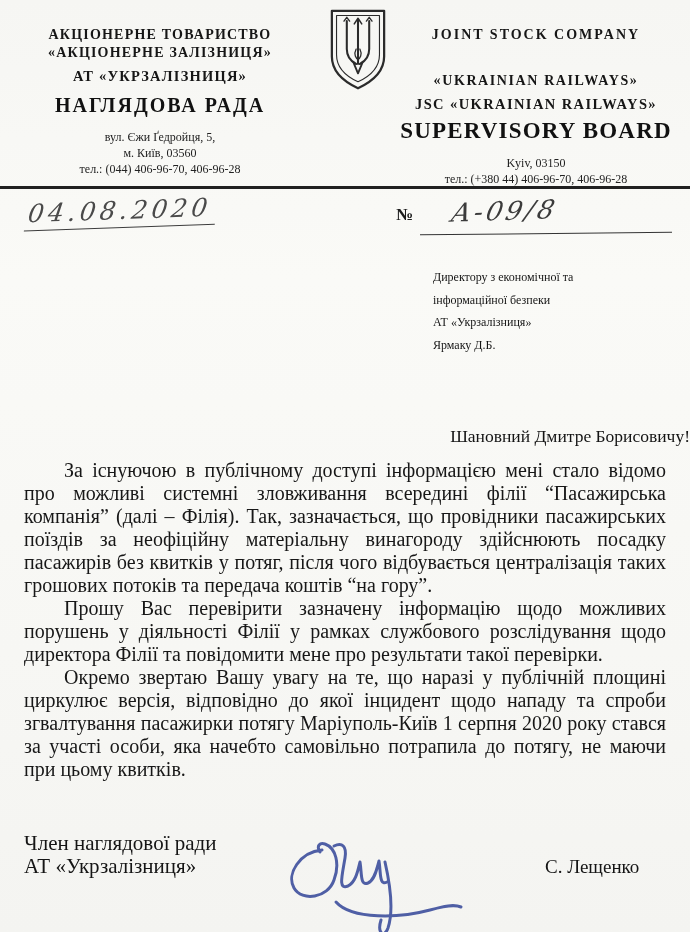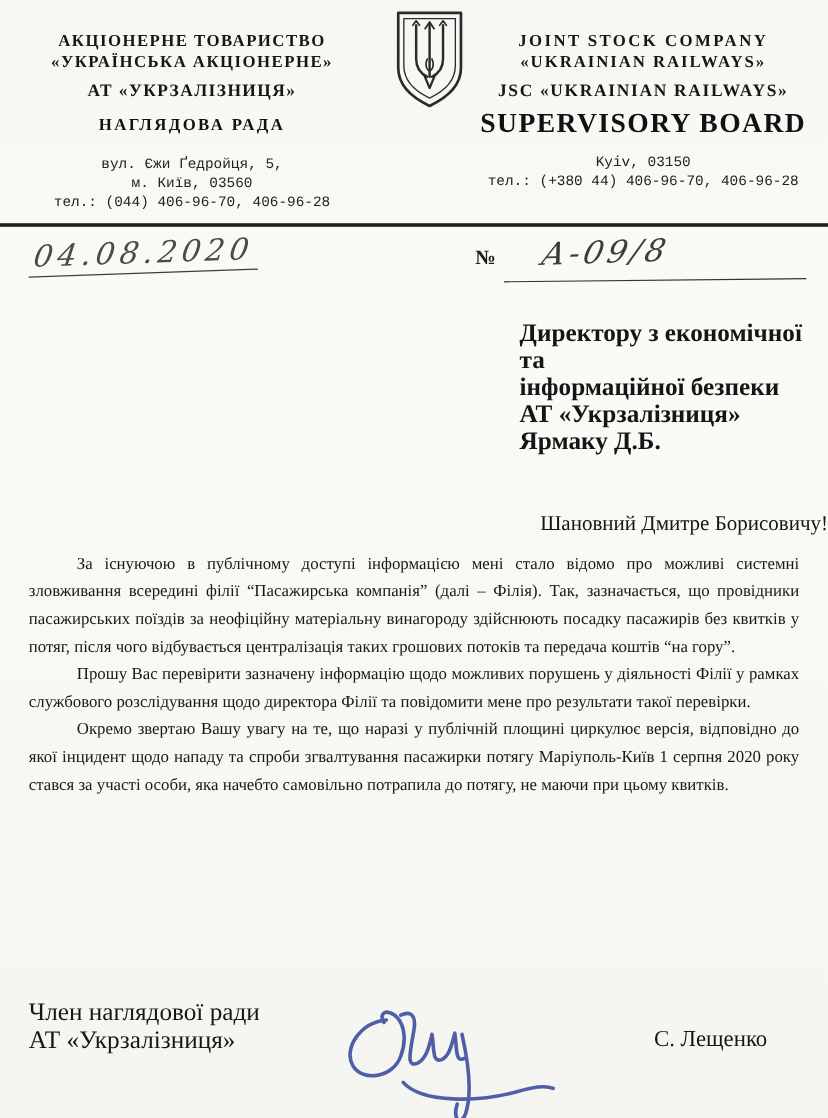--- a/index.html
+++ b/index.html
@@ -10,54 +10,54 @@
     font-family:"Liberation Serif", serif;color:#1d1d1d;
   }
   
   .header{position:absolute;top:0;left:0;right:0;display:flex;align-items:flex-start;}
   .h-col{text-align:center;margin-top:26px;}
   .h-col.left{width:320px;box-sizing:border-box;}
   .h-col.right{width:280px;}
   .emblem-wrap{width:76px;padding-top:8px;display:flex;justify-content:center;}
   .h-line{font-weight:bold;font-size:14px;letter-spacing:1.2px;line-height:18px;color:#161616;}
   .h-line3{font-weight:bold;font-size:14.5px;letter-spacing:1.2px;margin-top:4px;line-height:20px;color:#161616;}
-  .h-title{font-weight:bold;font-size:14px;letter-spacing:2px;margin-top:7px;line-height:24px;color:#111;}
+  .h-title{font-weight:bold;font-size:20px;letter-spacing:2px;margin-top:7px;line-height:24px;color:#111;}
   .h-title.en{font-size:23px;letter-spacing:1.2px;margin-top:5px;}
-  .h-addr{font-family:Liberation Mono, monospace;font-size:12px;line-height:16px;color:#222;margin-top:12px;}
+  .h-addr{font-family:Liberation Serif, serif;font-size:12px;line-height:16px;color:#222;margin-top:12px;}
   .rule{position:absolute;top:186px;left:0;width:690px;height:3px;background:#202020;}
   
   .hand{font-family:"DejaVu Serif",serif;font-style:italic;color:#4a4a4a;}
   .date-block{position:absolute;left:26px;top:196px;transform:rotate(-2deg);}
   .date-text{display:inline-block;font-size:25px;letter-spacing:4px;transform:skewX(-10deg);
     padding:0 6px 2px 2px;border-bottom:1.6px solid #3c3c3c;}
   .num-label{position:absolute;left:396px;top:205px;font-size:17px;font-weight:bold;color:#1c1c1c;}
   .num-text{position:absolute;left:452px;top:196px;font-size:26px;letter-spacing:3px;color:#3b3b3b;
     transform:skewX(-14deg) rotate(-2deg);}
   .num-line{position:absolute;left:420px;top:233px;width:252px;border-bottom:1.6px solid #343434;transform:rotate(-0.6deg);}
   
-  .addressee{position:absolute;left:433px;top:266px;font-size:21px;line-height:22.5px;color:#151515;font-weight:bold;}
+  .addressee{position:absolute;left:433px;top:266px;font-size:12px;line-height:22.5px;color:#151515;}
   .salutation{position:absolute;left:0;right:0;top:426px;text-align:right;font-size:17.5px;color:#141414;}
-  .letter-body{position:absolute;left:24px;width:642px;top:459px;font-size:14px;line-height:23px;
+  .letter-body{position:absolute;left:24px;width:642px;top:459px;font-size:20px;line-height:23px;
     text-align:justify;color:#171717;}
   .letter-body p{margin:0;text-indent:40px;}
   
   .sig-left{position:absolute;left:24px;top:832px;font-size:21px;line-height:23px;color:#151515;}
   .sig-name{position:absolute;left:545px;top:856px;font-size:19px;color:#151515;}
   .sig-svg{position:absolute;left:278px;top:828px;}
   .emblem-svg path, .emblem-svg polyline{fill:none;stroke:#2b2b2b;stroke-linecap:round;stroke-linejoin:round;}
 </style>
 </head>
 <body>
 
 <div class="page">
 
   <div class="header">
     <div class="h-col left">
       <div class="h-line">АКЦІОНЕРНЕ ТОВАРИСТВО</div>
-      <div class="h-line">«УКРАЇНСЬКА АКЦІОНЕРНЕ»</div>
+      <div class="h-line">«АКЦІОНЕРНЕ ЗАЛІЗНИЦЯ»</div>
       <div class="h-line3">АТ «УКРЗАЛІЗНИЦЯ»</div>
       <div class="h-title">НАГЛЯДОВА РАДА</div>
       <div class="h-addr">
         <div>вул. Єжи Ґедройця, 5,</div>
         <div>м. Київ, 03560</div>
         <div>тел.: (044) 406-96-70, 406-96-28</div>
       </div>
     </div>
 
     <div class="emblem-wrap">
@@ -70,21 +70,21 @@
         <path d="M47 14 V44 C47 52 43 57 37 60" stroke-width="2.2"></path>
         <path d="M20 14 L23 10 L26 14" stroke-width="1.5"></path>
         <path d="M44 14 L47 10 L50 14" stroke-width="1.5"></path>
         <path d="M30 58 L35 70 L40 58" stroke-width="2"></path>
         <path d="M33 44 C30 50 33 54 35 55 C37 54 40 50 37 44" stroke-width="1.4"></path>
       </svg>
     </div>
 
     <div class="h-col right">
       <div class="h-line" style="letter-spacing:2px;">JOINT STOCK COMPANY</div>
-      <div class="h-line" style="letter-spacing:1.6px;">«UKRAINIAN RAILWAYS»</div>
+      <div class="h-line" style="letter-spacing:1.6px;margin-top:28px;">«UKRAINIAN RAILWAYS»</div>
       <div class="h-line3" style="letter-spacing:1.4px;">JSC «UKRAINIAN RAILWAYS»</div>
       <div class="h-title en">SUPERVISORY BOARD</div>
       <div class="h-addr">
         <div>Kyiv, 03150</div>
         <div>тел.: (+380 44) 406-96-70, 406-96-28</div>
       </div>
     </div>
   </div>
 
   <div class="rule"></div>

